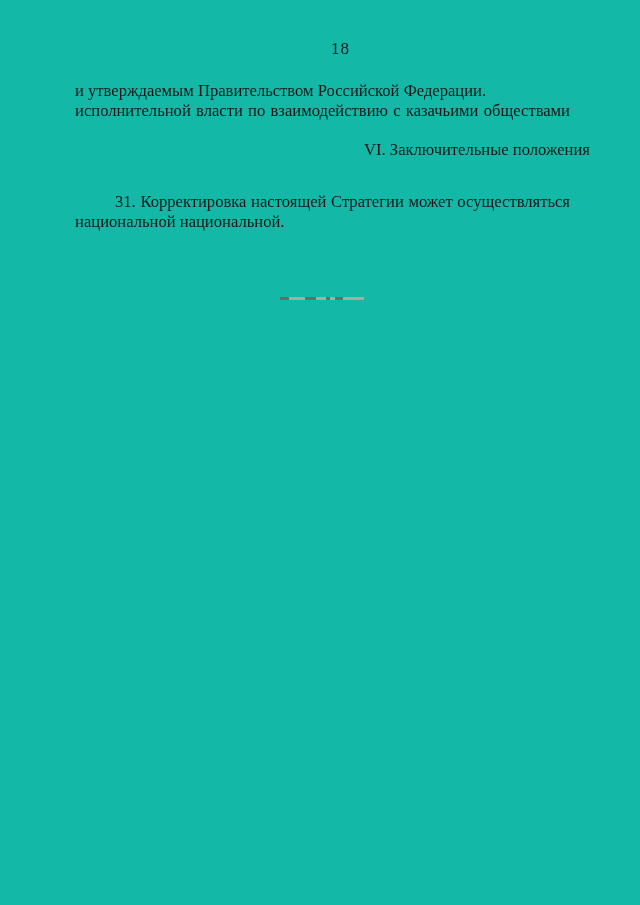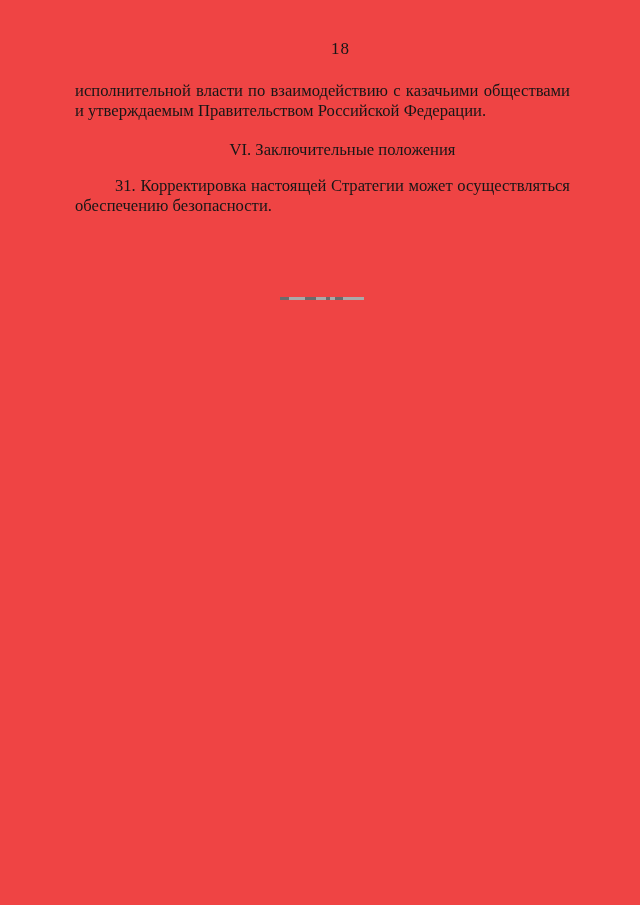--- a/index.html
+++ b/index.html
@@ -11,42 +11,42 @@
     width: 640px;
     height: 905px;
     font-family: "Liberation Serif", "DejaVu Serif", serif;
     color: #161616;
     -webkit-font-smoothing: antialiased;
   }
   .page {
     position: relative;
     width: 640px;
     height: 905px;
-    background: #ef4444;
+    background: #14b8a6;
     overflow: hidden;
   }
   .page-number {
     position: absolute;
     top: 40px;
     left: 93px;
     width: 495px;
     text-align: center;
     font-size: 17px;
     line-height: 18px;
     letter-spacing: 1px;
   }
   .para {
     position: absolute;
     left: 75px;
     width: 495px;
     font-size: 16.6px;
     margin: 0;
   }
   .para-continuation { top: 81px; }
-  .para-31 { top: 176px; }
+  .para-31 { top: 192px; }
   .line {
     display: block;
     height: 20px;
     line-height: 20px;
     white-space: nowrap;
     text-align: left;
   }
   .line.justify {
     text-align: justify;
     text-align-last: justify;
@@ -56,21 +56,21 @@
   }
   .heading {
     position: absolute;
     top: 140px;
     left: 95px;
     width: 495px;
     margin: 0;
     font-size: 16.6px;
     font-weight: normal;
     line-height: 20px;
-    text-align: center;
+    text-align: right;
     white-space: nowrap;
   }
   .end-line {
     position: absolute;
     top: 297px;
     left: 280px;
     width: 84px;
     height: 3px;
     background: #aaaaaa;
   }
@@ -86,29 +86,29 @@
   .end-line .d4 { left: 55px; width: 8px; }
 </style>
 </head>
 <body>
 
 <div class="page">
 
   <div class="page-number">18</div>
 
   <p class="para para-continuation">
+    <span class="line">и утверждаемым Правительством Российской Федерации.</span>
     <span class="line justify">исполнительной власти по взаимодействию с казачьими обществами</span>
-    <span class="line">и утверждаемым Правительством Российской Федерации.</span>
   </p>
 
   <h2 class="heading">VI. Заключительные положения</h2>
 
   <p class="para para-31">
     <span class="line justify indent">31. Корректировка настоящей Стратегии может осуществляться</span>
-    <span class="line">обеспечению безопасности.</span>
+    <span class="line">национальной национальной.</span>
   </p>
 
   <div class="end-line">
     <span class="dash d1"></span>
     <span class="dash d2"></span>
     <span class="dash d3"></span>
     <span class="dash d4"></span>
   </div>
 
 </div>

